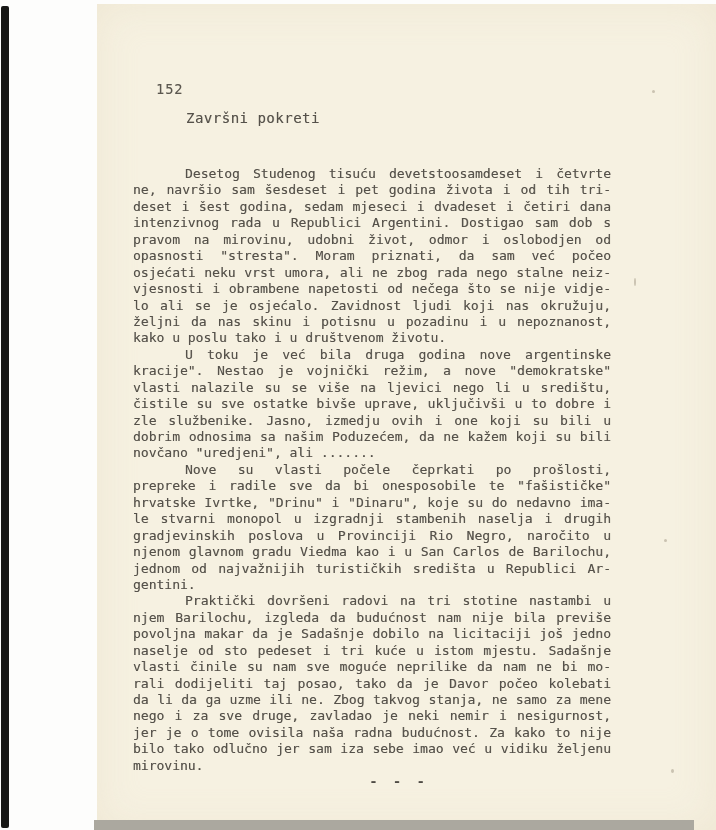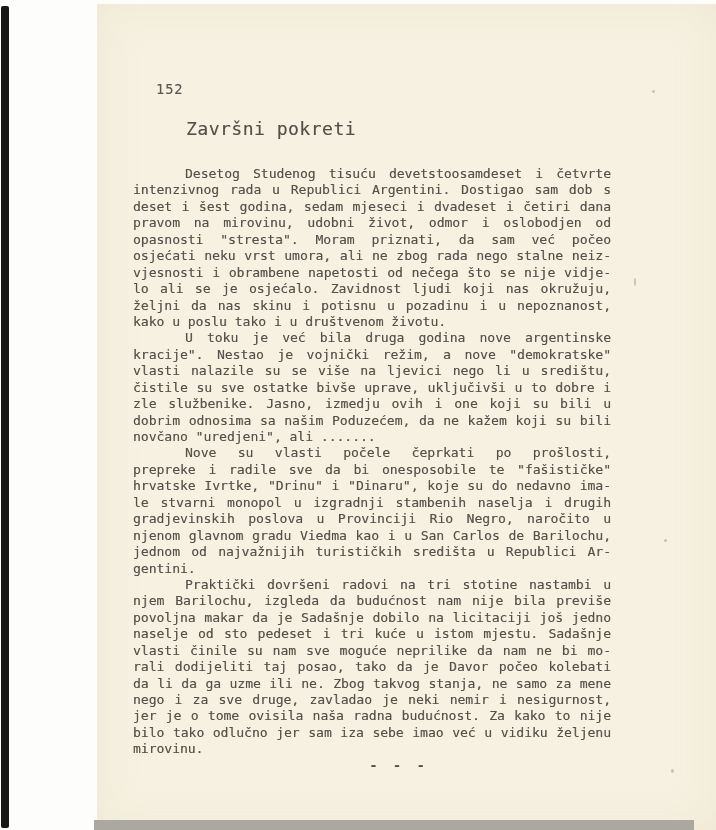--- a/index.html
+++ b/index.html
@@ -42,22 +42,22 @@
   .page-number {
     position: absolute;
     left: 23px; top: 0;
     font-size: 13.5px;
     letter-spacing: 1px;
     color: #5b574f;
     margin-top: 9px;
   }
   .chapter-title {
     position: absolute;
-    left: 53px; top: 46px;
-    font-size: 18px;
+    left: 53px; top: 38px;
+    font-size: 14px;
     letter-spacing: 0.5px;
   }
   .body-text {
     position: absolute;
     left: 0; top: 94px;
     width: 478px;
   }
   .line {
     height: 16.45px;
     line-height: 16.45px;
@@ -88,22 +88,23 @@
 <div class="speck" style="left:634px; top:278px; width:2px; height:8px;"></div>
 <div class="speck" style="left:664px; top:539px; width:3px; height:3px;"></div>
 <div class="speck" style="left:671px; top:769px; width:3px; height:4px;"></div>
 
 <div class="content">
   <div class="page-number">152</div>
   <div class="chapter-title">Završni pokreti</div>
   <div class="body-text">
 
   <div class="line indent">Desetog Studenog tisuću devetstoosamdeset i četvrte godi-</div>
+      <div class="line">ne, navršio sam šesdeset i pet godina života i od tih tri-</div>
+      <div class="line">deset i šest godina, sedam mjeseci i dvadeset i četiri dana</div>
       <div class="line">intenzivnog rada u Republici Argentini. Dostigao sam dob s</div>
-      <div class="line">deset i šest godina, sedam mjeseci i dvadeset i četiri dana</div>
       <div class="line">pravom na mirovinu, udobni život, odmor i oslobodjen od</div>
       <div class="line">opasnosti "stresta". Moram priznati, da sam već počeo</div>
       <div class="line">osjećati neku vrst umora, ali ne zbog rada nego stalne neiz-</div>
       <div class="line">vjesnosti i obrambene napetosti od nečega što se nije vidje-</div>
       <div class="line">lo ali se je osjećalo. Zavidnost ljudi koji nas okružuju,</div>
       <div class="line">željni da nas skinu i potisnu u pozadinu i u nepoznanost,</div>
       <div class="line short">kako u poslu tako i u društvenom životu.</div>
       <div class="line indent">U toku je već bila druga godina nove argentinske "demo-</div>
       <div class="line">kracije". Nestao je vojnički režim, a nove "demokratske"</div>
       <div class="line">vlasti nalazile su se više na ljevici nego li u središtu,</div>

